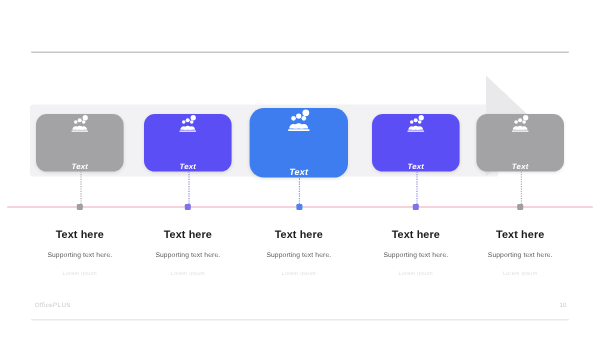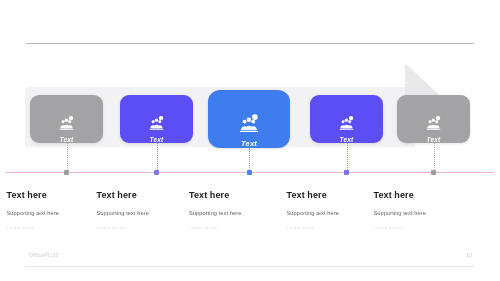--- a/index.html
+++ b/index.html
@@ -49,21 +49,21 @@
   .cards {
     position: absolute;
     left: 0; top: 0;
     width: 500px; height: 160px;
   }
   .card {
     position: absolute;
     display: flex;
     flex-direction: column;
     align-items: center;
-    justify-content: flex-end;
+    justify-content: space-between;
     border-radius: 9px;
     color: #ffffff;
     box-shadow: 0 1px 3px rgba(0,0,0,0.10);
   }
   .card .ico { display: block; margin-bottom: 4px; }
   .card .ctext {
     font-size: 6.5px;
     font-style: italic;
     font-weight: 700;
     letter-spacing: .2px;
@@ -90,20 +90,21 @@
     width: 5px; height: 5px;
     border-radius: 1px;
     top: 170px;
   }
 
   
   .caption {
     position: absolute;
     top: 190px;
     width: 120px;
+    text-align: center;
   }
   .caption .head {
     font-size: 9px;
     font-weight: 700;
     color: #1b1b1f;
     letter-spacing: .1px;
   }
   .caption .sub {
     margin-top: 10px;
     font-size: 5.6px;

